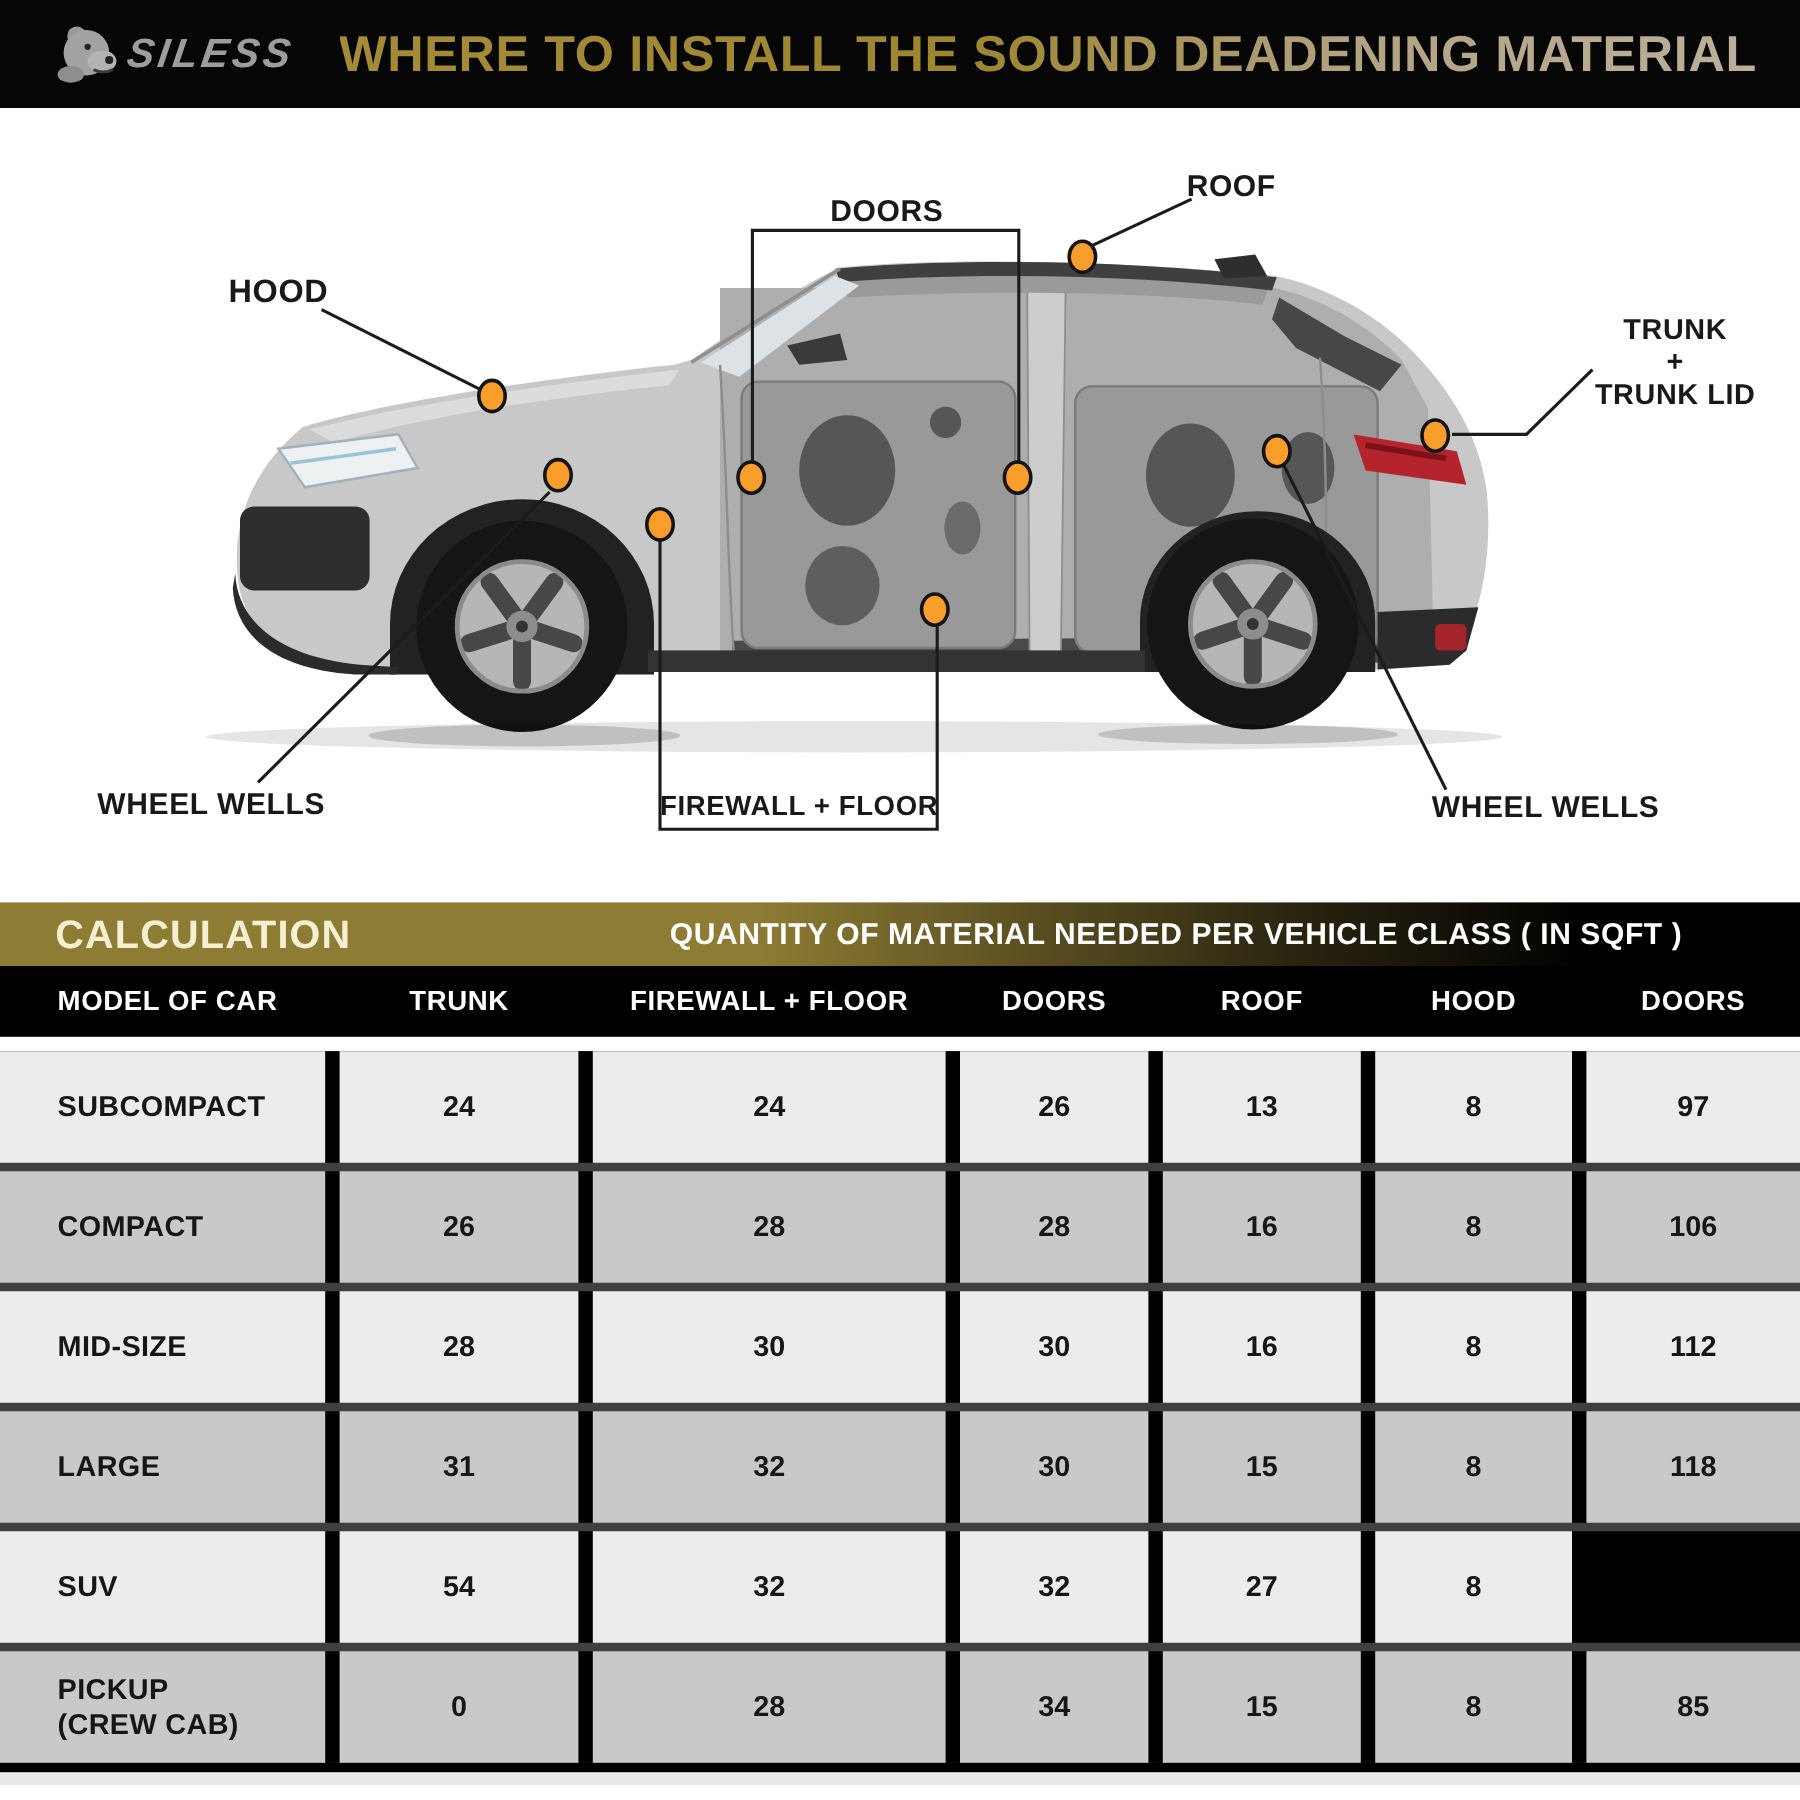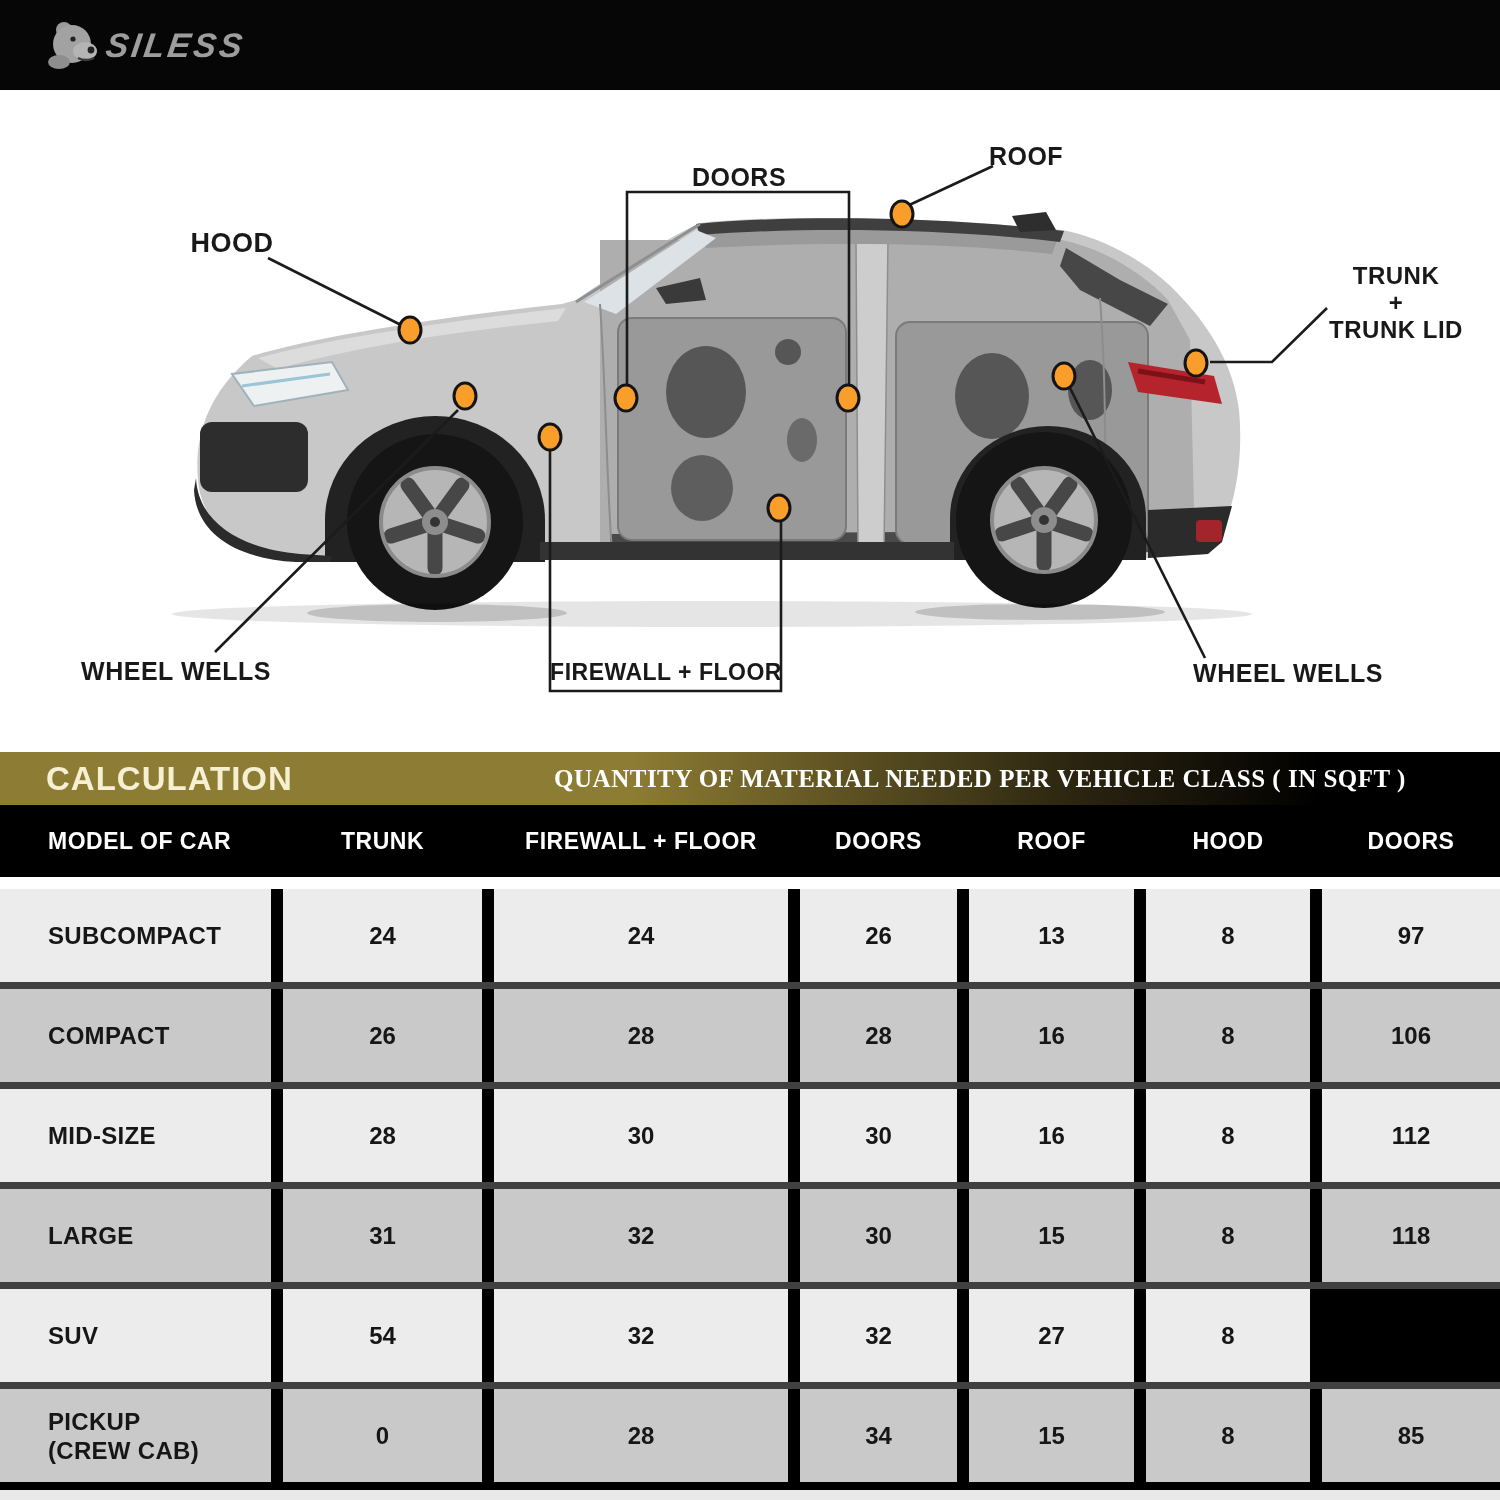--- a/index.html
+++ b/index.html
@@ -22,25 +22,25 @@
   .callout-label{position:absolute;transform:translate(-50%,-50%);font-weight:800;color:#191919;letter-spacing:.5px;white-space:nowrap;}
   .lbl-hood{font-size:27px;}
   .lbl-doors,.lbl-roof,.lbl-ww{font-size:25px;}
   .lbl-trunk{font-size:24px;text-align:center;line-height:27px;}
   .lbl-firewall{font-size:23px;}
   .marker{position:absolute;width:25px;height:29px;border-radius:50%;background:#F99D2B;border:3px solid #141414;box-sizing:border-box;transform:translate(-50%,-50%);}
 
   
   .calcbar{position:relative;height:53px;background:linear-gradient(90deg,#8D7C33 0%,#8D7C33 42%,#2a2410 72%,#000 88%);}
   .calc-heading{position:absolute;left:46px;top:50%;transform:translateY(-50%);font-size:33px;font-weight:700;color:#F6EFD2;letter-spacing:1px;}
-  .calc-subtitle{position:absolute;left:470px;right:10px;top:50%;transform:translateY(-50%);text-align:center;font-size:25px;font-weight:700;color:#ffffff;letter-spacing:.5px;white-space:nowrap;font-family:Liberation Serif, serif;}
+  .calc-subtitle{position:absolute;left:470px;right:10px;top:50%;transform:translateY(-50%);text-align:center;font-size:25px;font-weight:700;color:#ffffff;letter-spacing:.5px;white-space:nowrap;}
 
   
   .grid7{display:grid;grid-template-columns:271px 199px 294px 157px 165px 164px 178px;column-gap:12px;}
-  .thead{background:#000000;height:72px;align-items:center;}
+  .thead{background:#000000;height:59px;align-items:center;}
   .thead .hcell{color:#ffffff;font-size:23px;font-weight:800;text-align:center;letter-spacing:.5px;}
   .thead .hcell.first{text-align:left;padding-left:48px;}
   .tbody{background:#404040;display:flex;flex-direction:column;row-gap:7px;border-bottom:8px solid #000;margin-top:12px;}
   .trow{background:#000000;}
   .trow .cell{height:93px;display:flex;align-items:center;justify-content:center;font-size:24px;font-weight:800;color:#161616;}
   .trow .cell.model{justify-content:flex-start;padding-left:48px;box-sizing:border-box;white-space:pre-line;line-height:29px;letter-spacing:.3px;}
   .trow.light .cell{background:#ececec;}
   .trow.dark .cell{background:#c9c9c9;}
   .bottom-strip{height:11px;background:#e9e9e9;}
 </style>
@@ -52,20 +52,23 @@
     <svg width="58" height="62" viewBox="0 0 58 62">
       <circle cx="22" cy="16" r="8" fill="#9a9a9a"></circle>
       <circle cx="30" cy="30" r="19" fill="#a2a2a2"></circle>
       <ellipse cx="43" cy="37" rx="12" ry="9" fill="#b4b4b4"></ellipse>
       <circle cx="49" cy="36" r="3.4" fill="#222"></circle>
       <circle cx="31" cy="25" r="2.6" fill="#222"></circle>
       <path d="M36 44 Q44 48 52 44" stroke="#3a3a3a" stroke-width="2.4" fill="none"></path>
       <ellipse cx="17" cy="48" rx="11" ry="7" fill="#8e8e8e"></ellipse>
     </svg>
     <span class="brand-text">SILESS</span>
+  </div>
+  <div class="title-wrap">
+    <span class="main-title">WHERE TO INSTALL THE SOUND DEADENING MATERIAL</span>
   </div>
 </div>
 
 <div class="diagram">
   <svg class="art" width="1500" height="662" viewBox="0 0 1500 662">
     <g>
 
       <path d="M252 266 C310 248 430 228 562 214 L576 210 C612 186 662 150 700 133 C770 125 930 126 1062 140 C1105 148 1152 174 1182 208 C1212 240 1234 278 1239 320 C1243 362 1237 404 1226 430 L1208 464 L1148 468 L955 468 L545 470 L332 470 L298 468 C240 462 206 438 199 398 C193 356 202 308 252 266 Z" fill="#c8c8c8"></path>
       <path d="M258 268 C340 246 460 230 566 218 L558 231 C460 241 352 257 278 279 Z" fill="#dcdcdc"></path>
 

